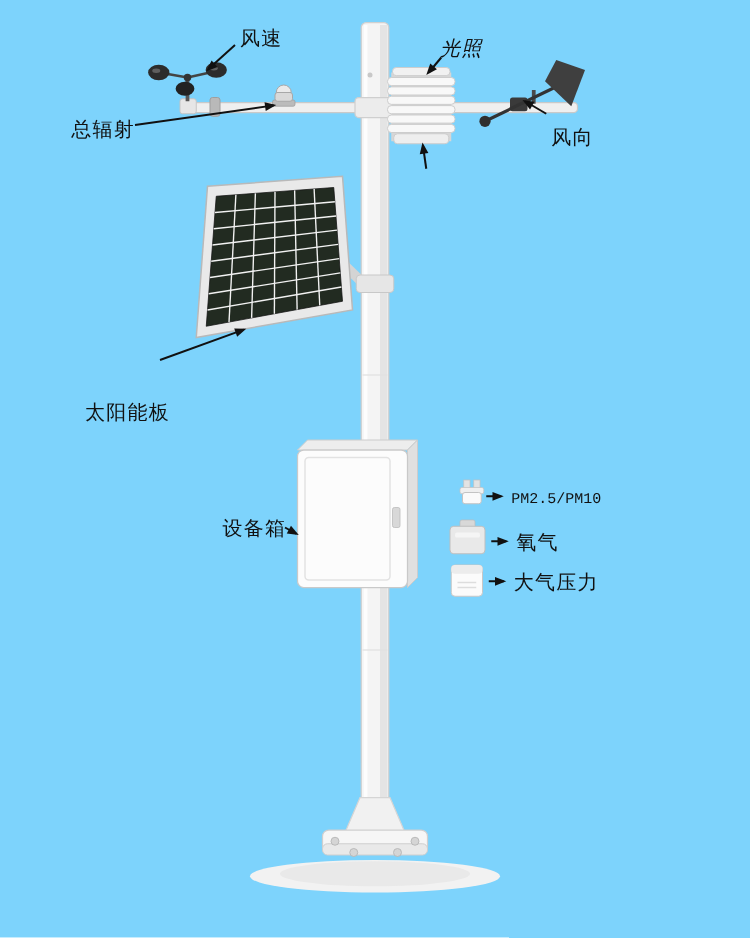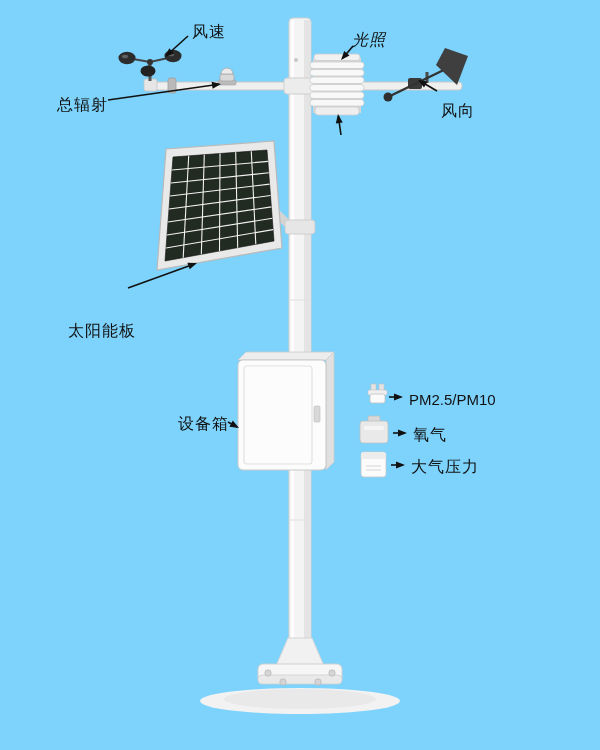--- a/index.html
+++ b/index.html
@@ -15,21 +15,21 @@
   .stage svg { position: absolute; left: 0; top: 0; }
   .lbl {
     position: absolute;
     color: #111111;
     font-size: 16px;
     font-weight: 500;
     letter-spacing: 1px;
     white-space: nowrap;
     line-height: 21px;
   }
-  .lbl.small { font-size: 15px; letter-spacing: 0; }
+  .lbl.small { font-size: 12px; letter-spacing: 0; font-family: Liberation Mono, monospace; }
 </style>
 </head>
 <body>
 
 <div class="stage">
 
   <svg width="600" height="750" viewBox="0 0 600 750">
 
     <g>
       <ellipse cx="300" cy="701" rx="100" ry="13" fill="#f2f2f2"></ellipse>

